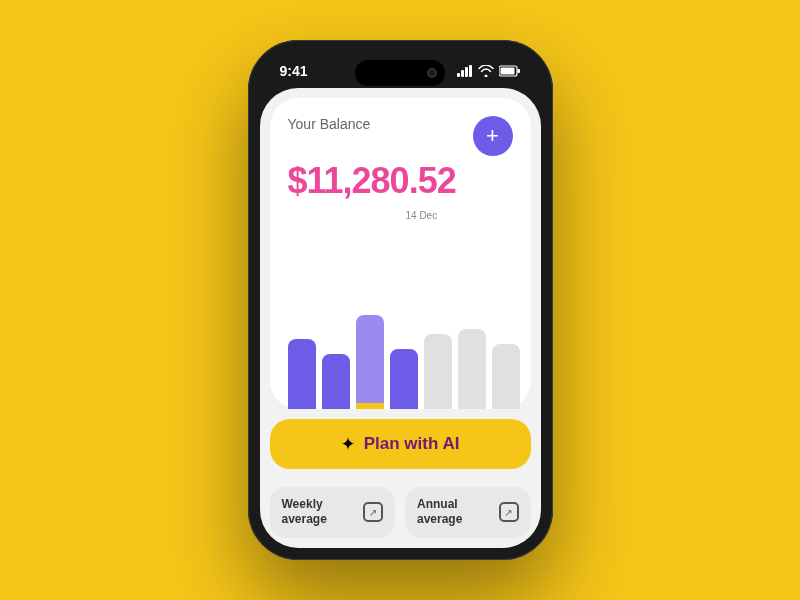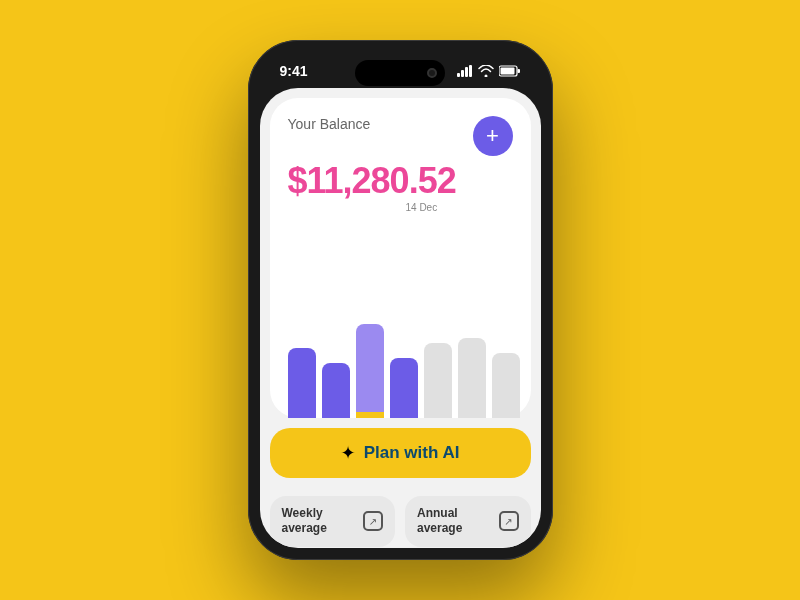--- a/index.html
+++ b/index.html
@@ -142,21 +142,21 @@
       flex: 1;
       display: flex;
       align-items: flex-end;
       gap: 6px;
       padding: 12px 0 0 0;
       position: relative;
     }
 
     .chart-date-label {
       position: absolute;
-      top: 0;
+      top: 8px;
       left: 118px;
       font-size: 10px;
       color: #888;
       white-space: nowrap;
     }
 
     .bar-wrapper {
       display: flex;
       flex-direction: column;
       align-items: center;
@@ -188,31 +188,31 @@
       display: flex;
       align-items: center;
       justify-content: center;
       gap: 8px;
       cursor: pointer;
     }
 
     .plan-ai-label {
       font-size: 17px;
       font-weight: 700;
-      color: #0c4a6e;
+      color: #701a75;
     }
 
     .sparkle-icon {
       font-size: 18px;
     }
 
     .bottom-tabs {
       display: flex;
       gap: 10px;
-      padding: 8px 10px 1px 10px;
+      padding: 8px 10px 10px 10px;
     }
 
     .tab-item {
       flex: 1;
       background: #e8e8e8;
       border-radius: 16px;
       padding: 10px 12px;
       display: flex;
       align-items: center;
       justify-content: space-between;

